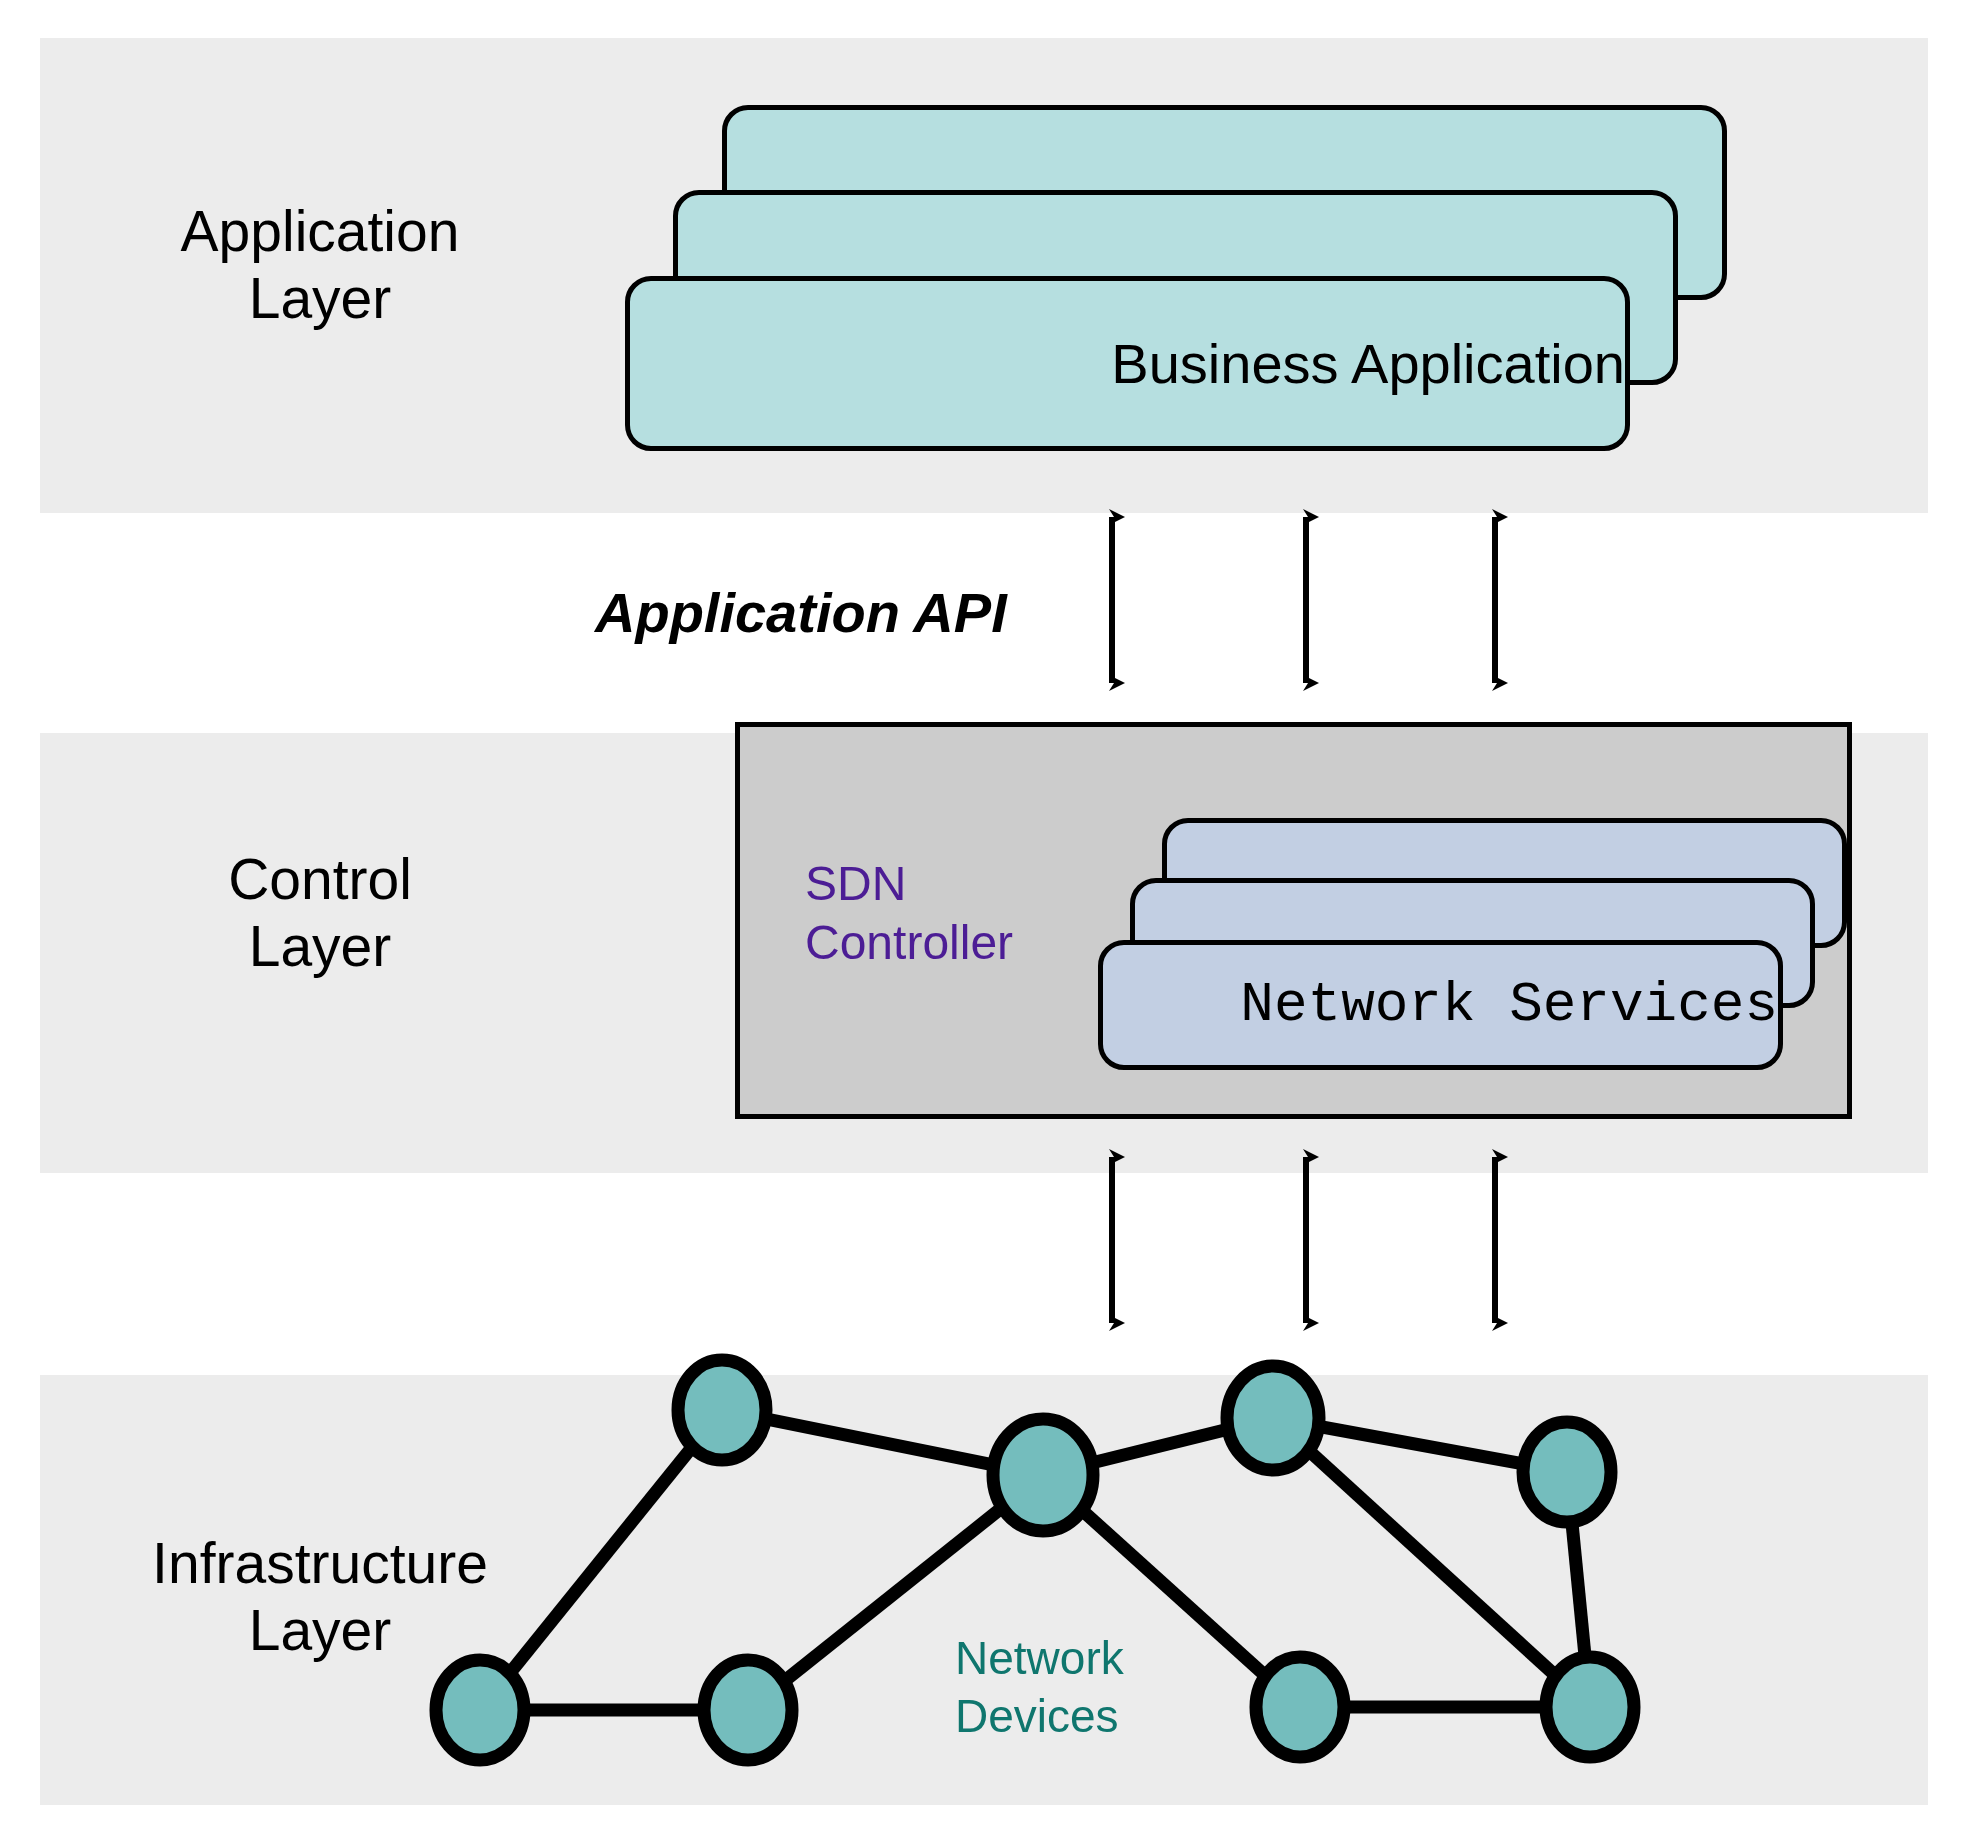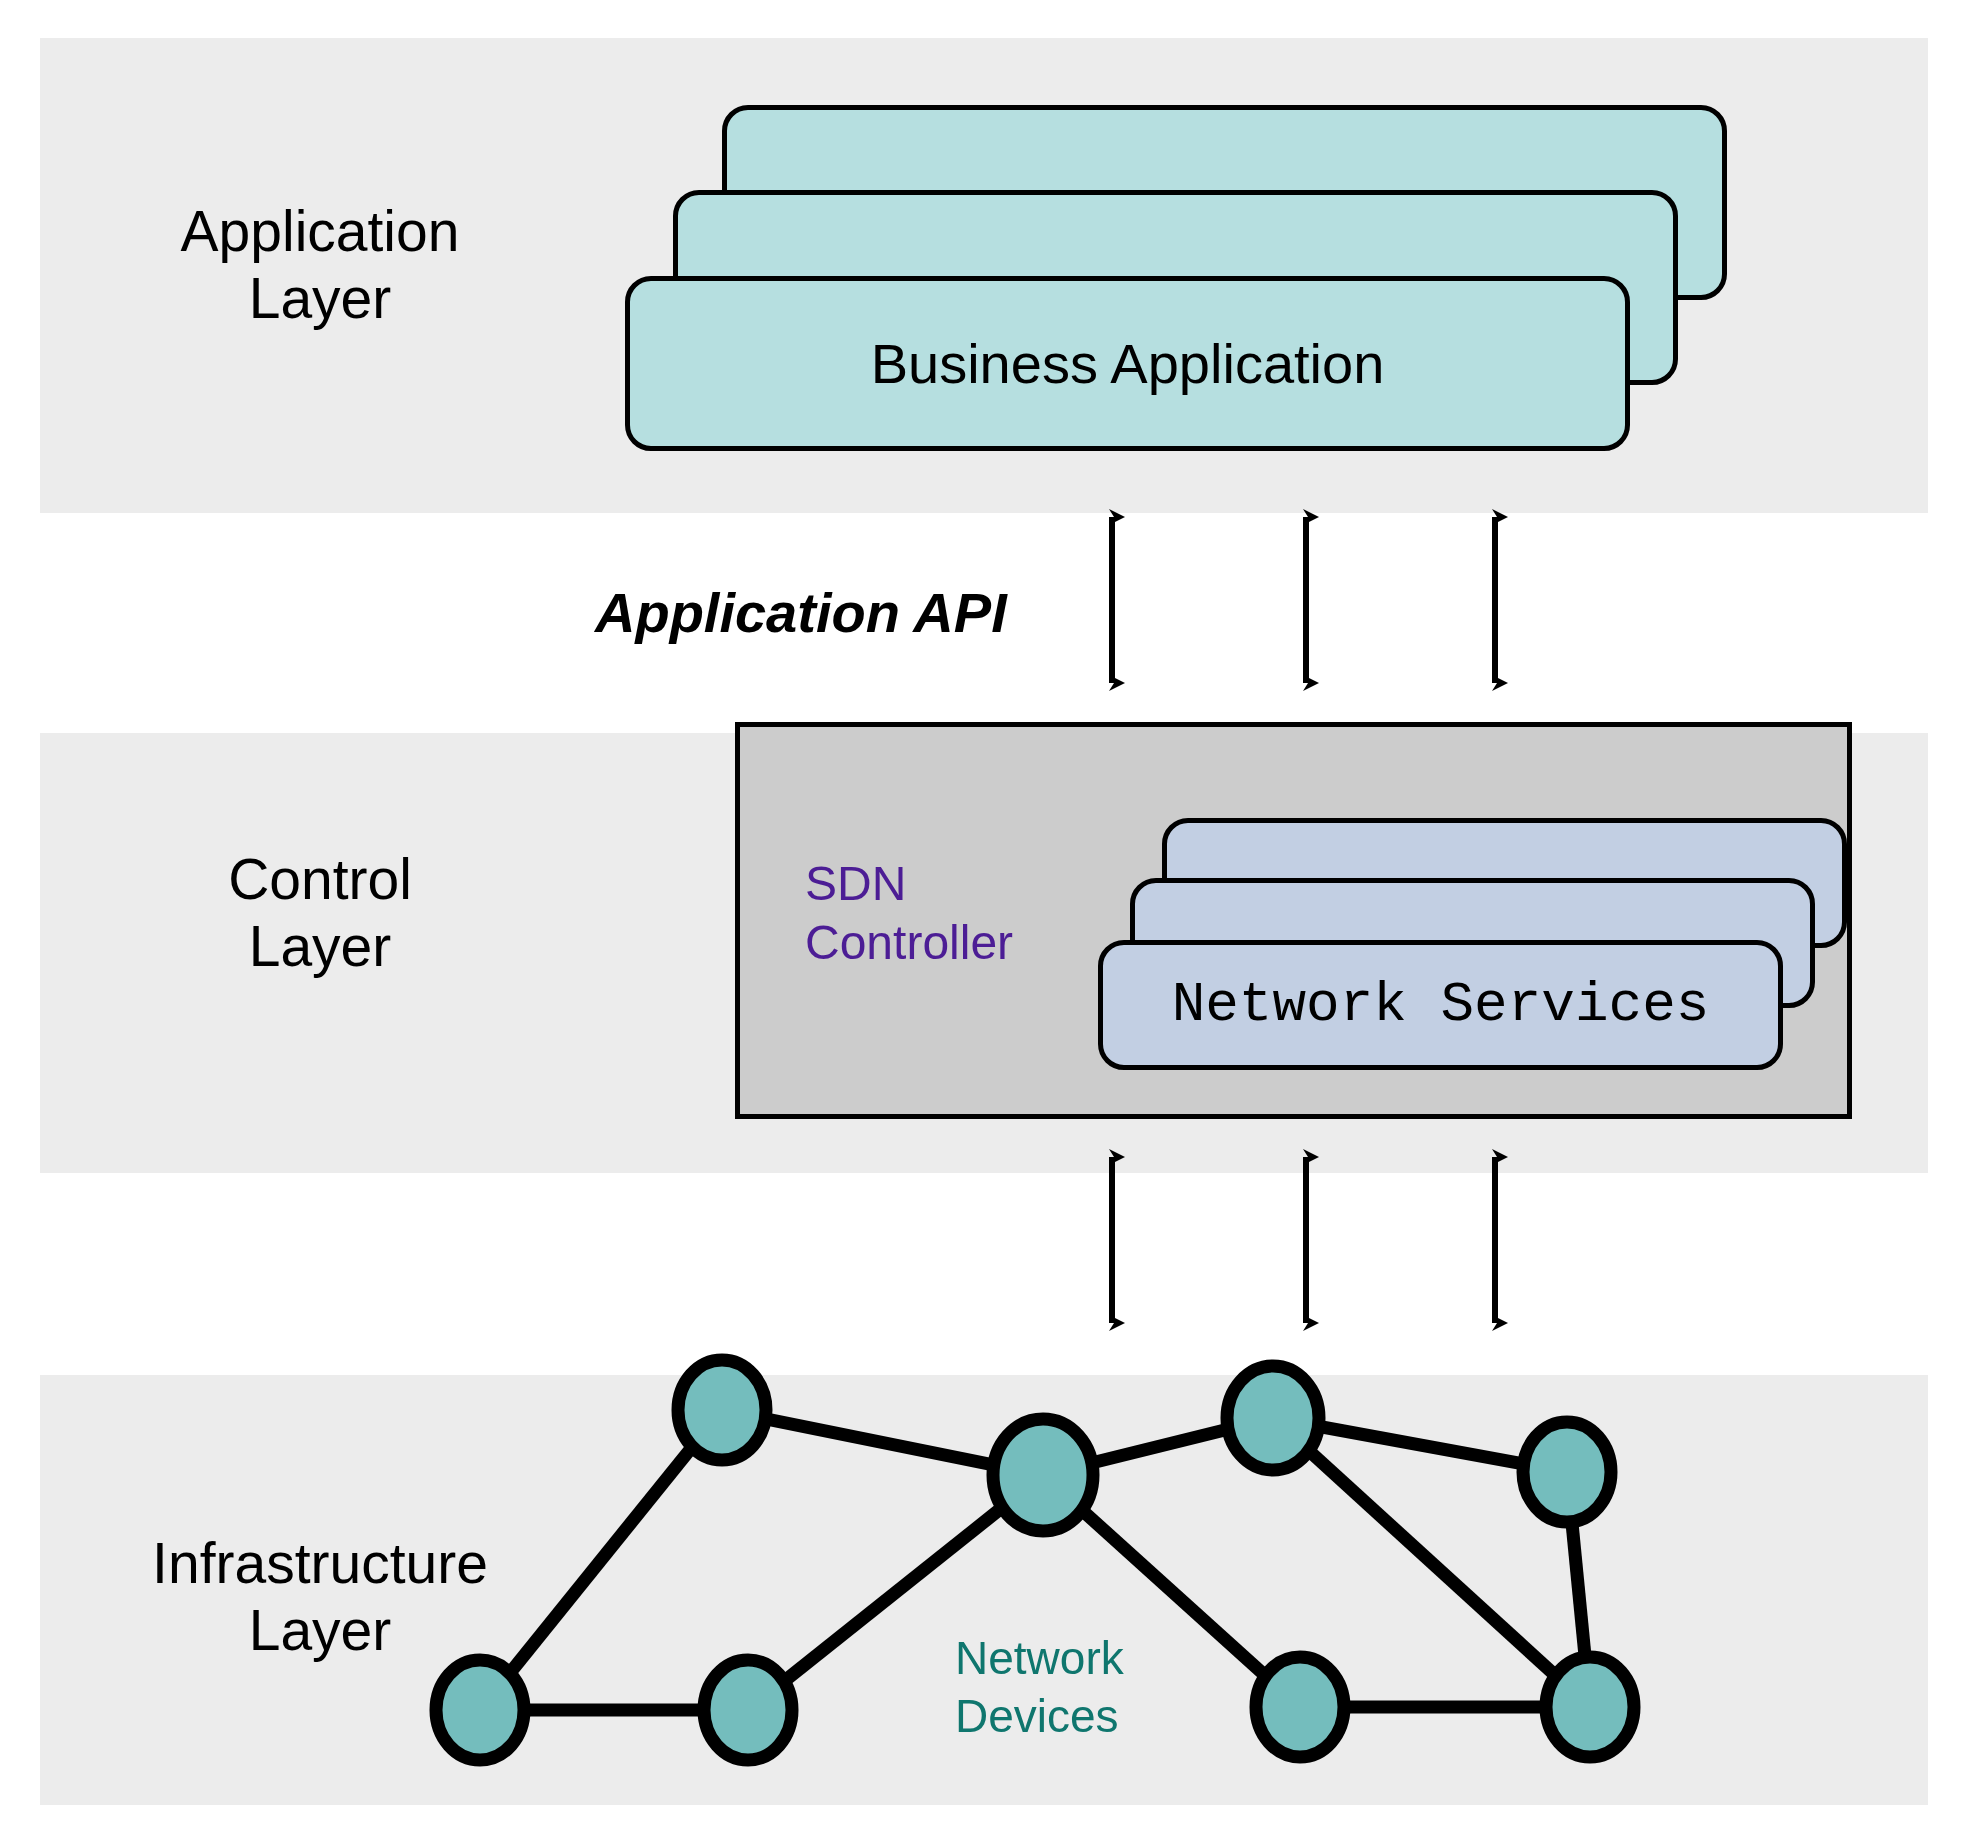--- a/index.html
+++ b/index.html
@@ -44,21 +44,21 @@
   #label-infra { left: 40px; top: 1530px; width: 560px; }
 
   
   .card {
     position: absolute;
     box-sizing: border-box;
     border: 5px solid #000000;
     border-radius: 26px;
     display: flex;
     align-items: center;
-    justify-content: center;
+    justify-content: flex-end;
   }
   .card-label {
     font-size: 56px;
     color: #000000;
     white-space: nowrap;
   }
   .app-card { background: #b6dfe0; }
   .svc-card { background: #c2cfe3; font-family: Liberation Mono, monospace; }
 
   

